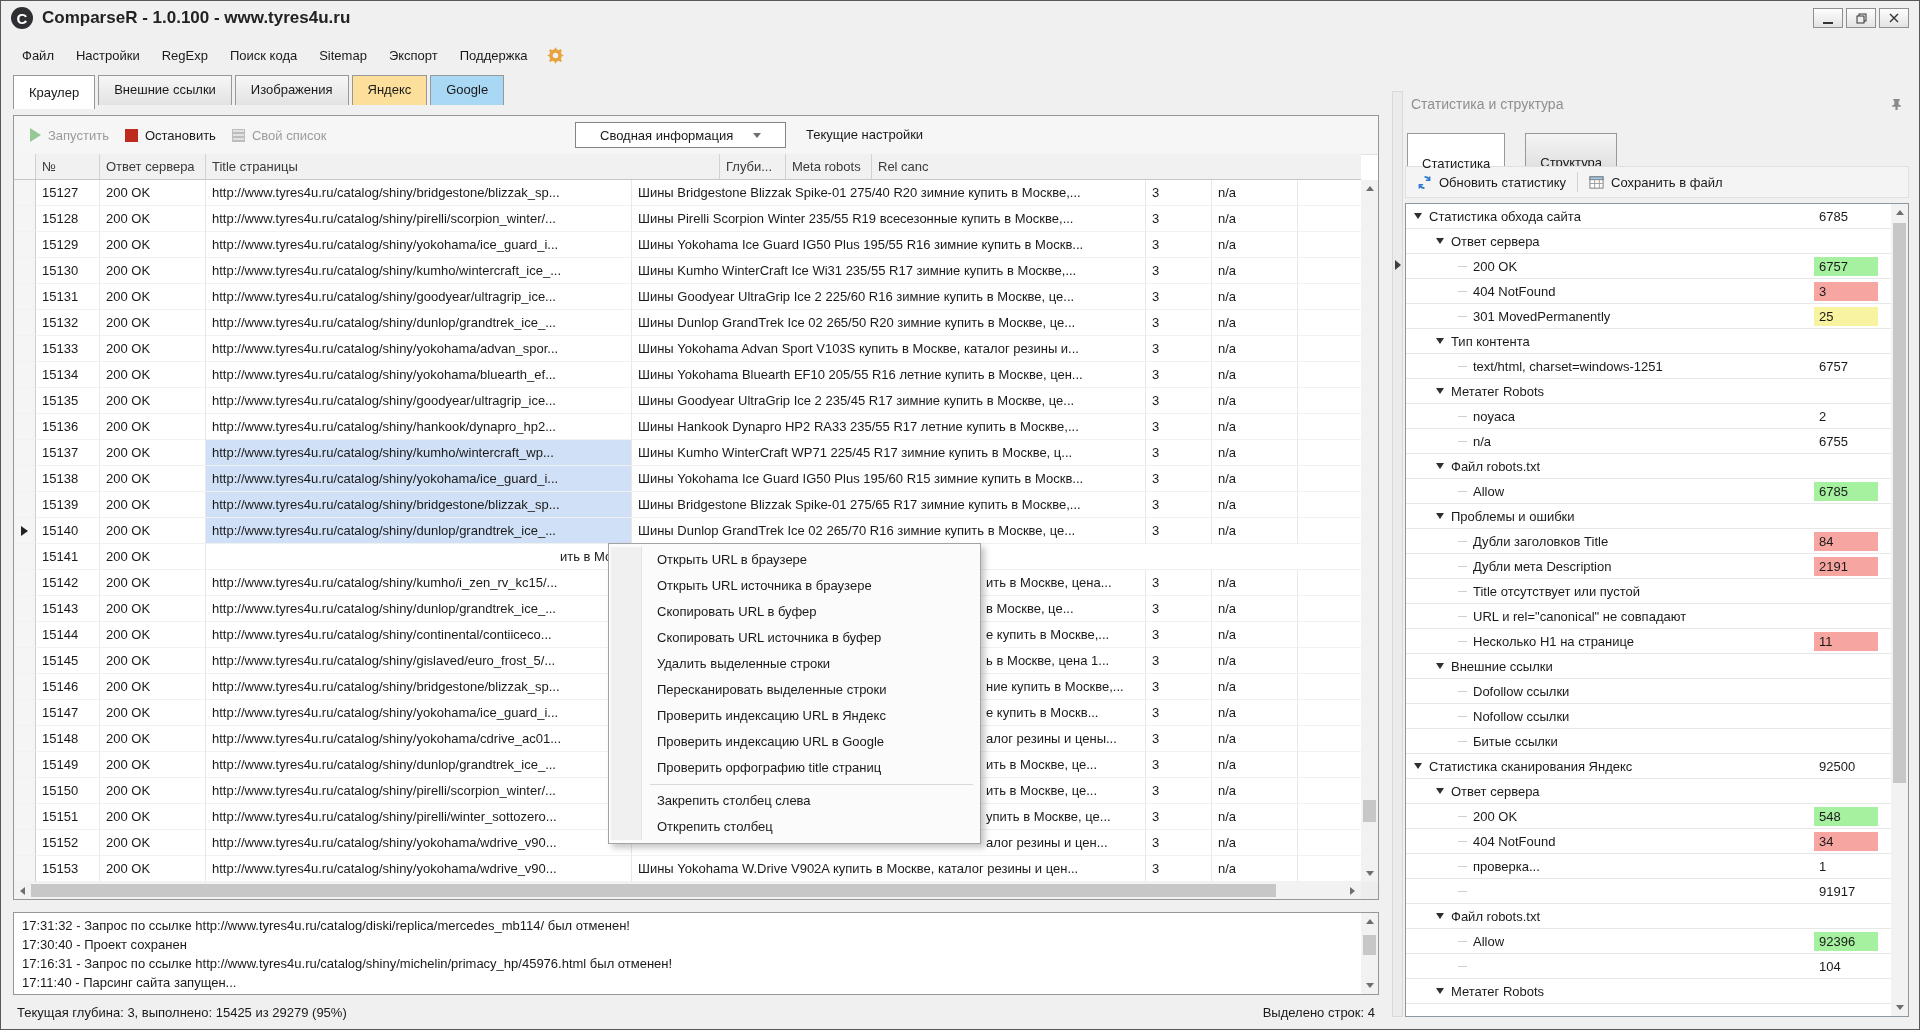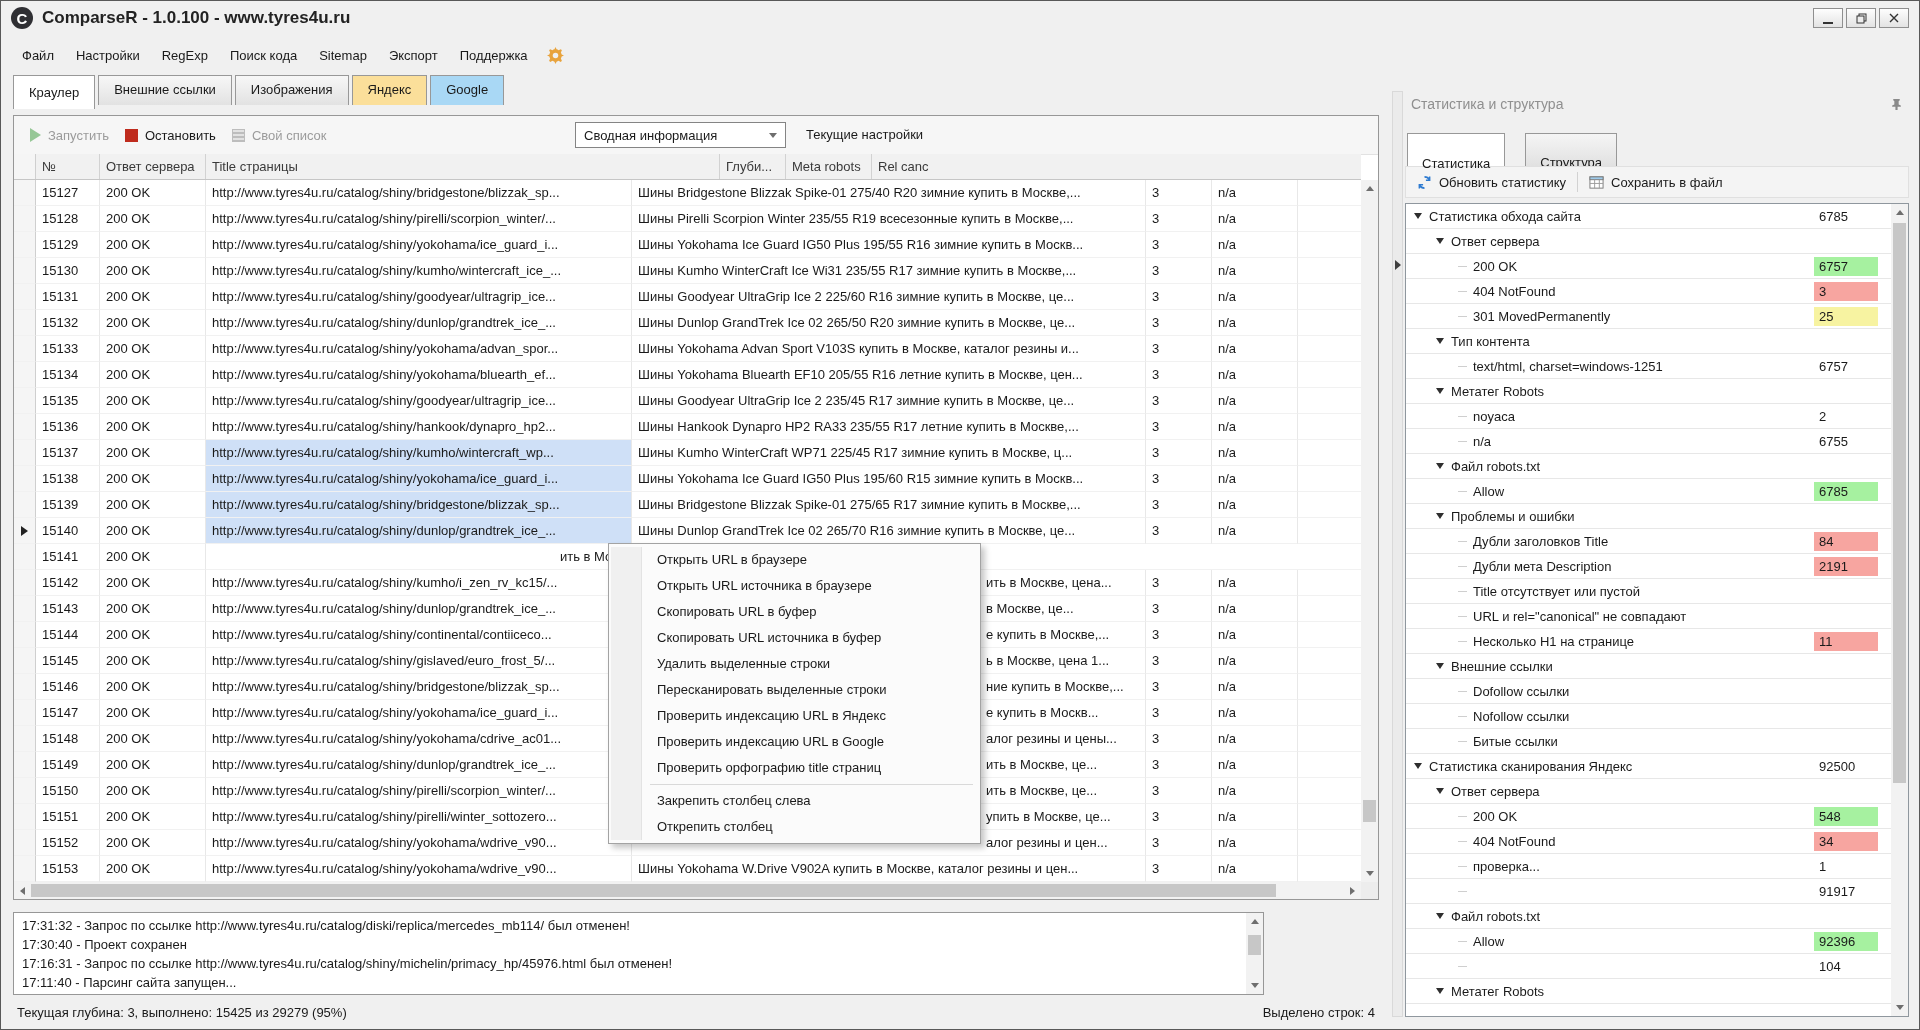--- a/index.html
+++ b/index.html
@@ -25,21 +25,21 @@
   .tab.active{height:34px;line-height:33px;background:#fff;margin-bottom:-1px;position:relative;z-index:6}
 
   
   .crawler-panel{position:absolute;left:12px;top:114px;width:1366px;height:785px;background:#fff;border:1px solid #979797;box-sizing:border-box}
   .toolbar{position:absolute;left:0;top:0;right:0;height:38px;background:#f6f6f6;border-bottom:1px solid #e2e2e2;display:flex;align-items:center}
   .tb-btn{display:flex;align-items:center;gap:7px;margin-left:16px;white-space:nowrap}
   .lbl-dis{color:#9b9b9b}
   .icon-play{width:0;height:0;border-left:11px solid #96c796;border-top:7px solid transparent;border-bottom:7px solid transparent}
   .icon-stop{width:13px;height:13px;background:#bf2b1d}
   .icon-list{width:13px;height:13px;background:repeating-linear-gradient(#e2e2e2 0 2px,#bdbdbd 2px 4px);border:1px solid #bdbdbd;box-sizing:border-box}
-  .view-select{position:absolute;left:561px;top:6px;width:211px;height:26px;background:#fff;border:1px solid #848484;display:flex;align-items:center;justify-content:space-between;padding:0 8px;box-sizing:border-box}
+  .view-select{position:absolute;left:561px;top:6px;width:211px;height:26px;background:#fff;border:1px solid #848484;display:flex;align-items:center;justify-content:space-between;padding:0 24px;box-sizing:border-box}
   .settings-lbl{position:absolute;left:792px;top:11px}
 
   
   .grid{position:absolute;left:0;top:38px;right:0;bottom:0;overflow:hidden}
   .grid-header{display:flex;height:26px;background:#f1f1f1;border-bottom:1px solid #c6c6c6;width:1347px;box-sizing:border-box}
   .th{line-height:25px;padding:0 6px;border-right:1px solid #d2d2d2;color:#3a3a3a;white-space:nowrap;overflow:hidden;box-sizing:border-box}
   .grid-body{width:1347px}
   .tr{display:flex;height:26px}
   .td{line-height:25px;padding:0 6px;border-right:1px solid #e8e8e8;border-bottom:1px solid #f1f1f1;white-space:nowrap;overflow:hidden;box-sizing:border-box}
   .ind{width:22px;padding:0;background:#f5f5f5;border-right:1px solid #cfcfcf;display:flex;align-items:center;justify-content:center}
@@ -57,21 +57,21 @@
   .sb-right{position:absolute;right:0;top:0}
   .v-thumb{position:absolute;left:2px;width:13px;top:620px;height:22px;background:#c7c7c7}
   .h-thumb{position:absolute;left:17px;top:2px;height:13px;width:1245px;background:#c7c7c7}
   .arrow{width:0;height:0}
   .a-up{border-left:4px solid transparent;border-right:4px solid transparent;border-bottom:5px solid #6e6e6e}
   .a-down{border-left:4px solid transparent;border-right:4px solid transparent;border-top:5px solid #6e6e6e}
   .a-left{border-top:4px solid transparent;border-bottom:4px solid transparent;border-right:5px solid #6e6e6e}
   .a-right{border-top:4px solid transparent;border-bottom:4px solid transparent;border-left:5px solid #6e6e6e}
 
   
-  .log-panel{position:absolute;left:12px;top:911px;width:1251px;height:83px;background:#fff;border:1px solid #979797;box-sizing:border-box;padding:3px 24px 3px 8px;overflow:hidden}
+  .log-panel{position:absolute;left:12px;top:911px;width:1366px;height:83px;background:#fff;border:1px solid #979797;box-sizing:border-box;padding:3px 24px 3px 8px;overflow:hidden}
   .log-line{line-height:19px;white-space:nowrap}
   .log-scroll{position:absolute;right:0;top:0;bottom:0;width:17px;background:#f2f2f2}
   .log-thumb{position:absolute;left:2px;width:13px;top:22px;height:20px;background:#c7c7c7}
 
   
   .statusbar{position:absolute;left:12px;top:998px;width:1366px;height:26px;display:flex;align-items:center;justify-content:space-between;padding:0 4px;box-sizing:border-box}
 
   
   .splitter{position:absolute;left:1391px;top:90px;width:11px;height:926px;background:#ebebeb;border:1px solid #d9d9d9;box-sizing:border-box}
   .split-arrow{position:absolute;left:2px;top:168px;width:0;height:0;border-top:5px solid transparent;border-bottom:5px solid transparent;border-left:6px solid #3f3f3f}

